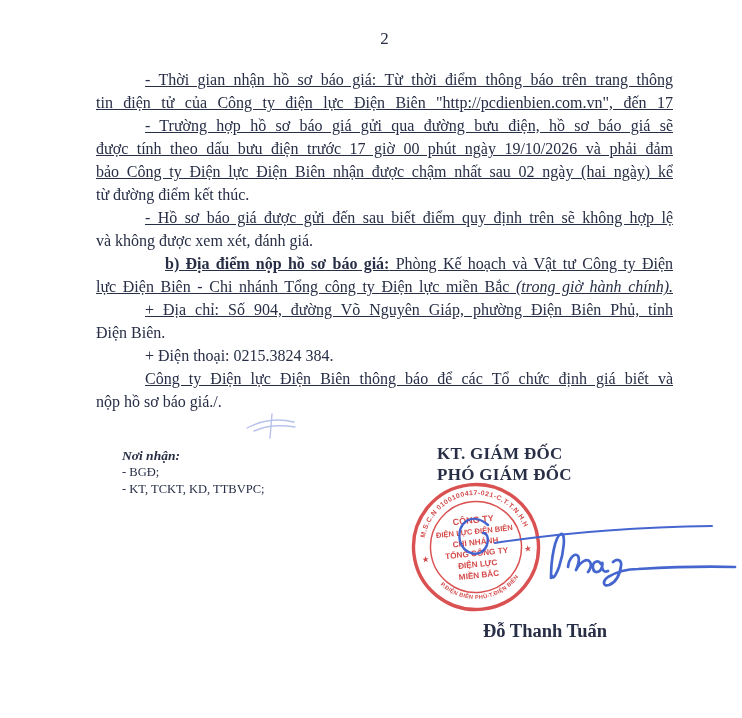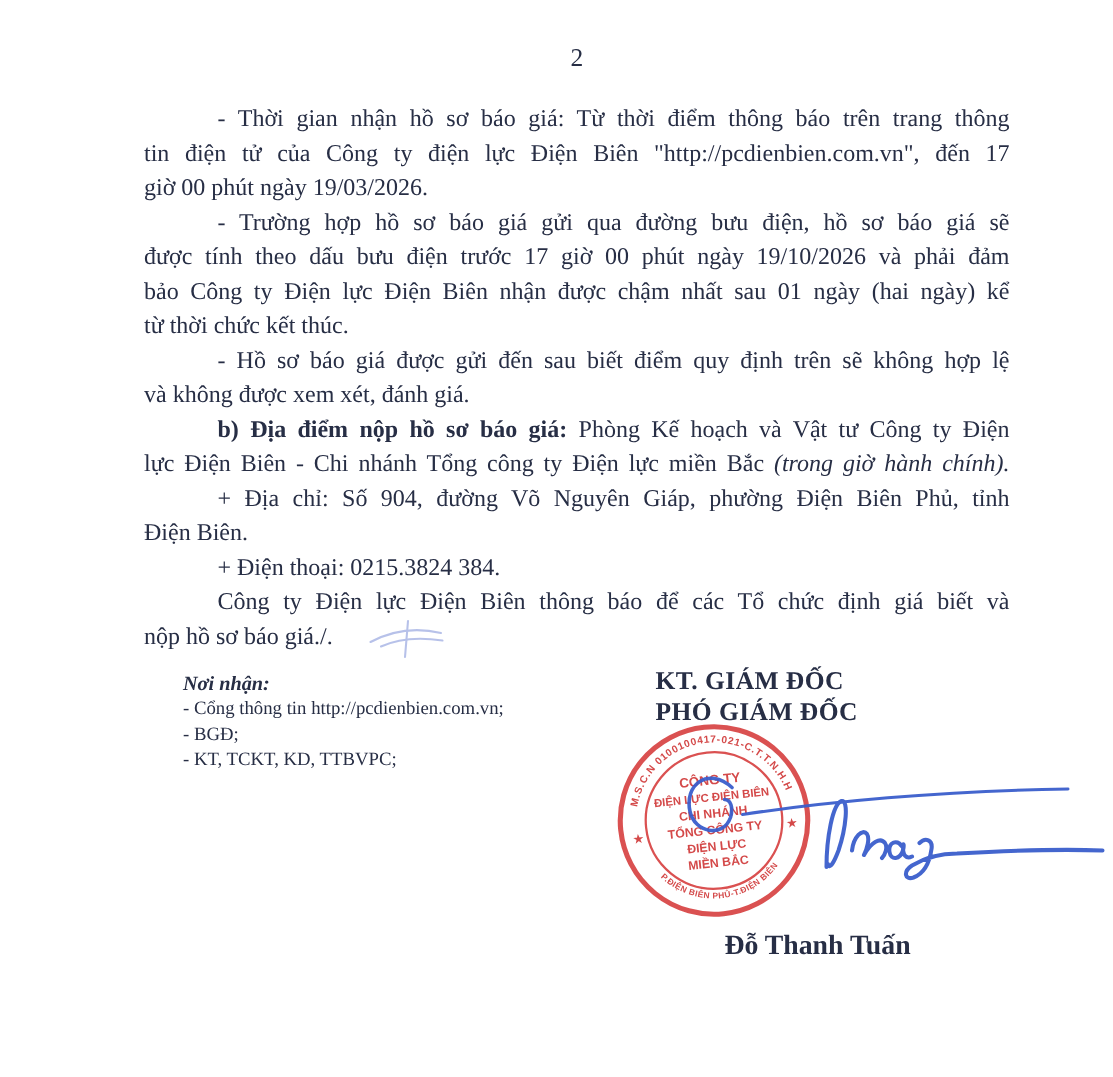--- a/index.html
+++ b/index.html
@@ -16,23 +16,23 @@
     text-align:center;font-size:17px;
   }
   .body-text{
     position:absolute;left:96px;top:68px;width:577px;
     font-size:16px;
   }
   .line{
     line-height:23px;height:23px;white-space:normal;
     text-align:left;
   }
-  .line.fill{text-align:justify;text-align-last:justify;text-justify:inter-word;}
+  .line.fill{text-align:justify;text-align-last:justify;text-justify:inter-word;text-decoration:underline;}
   .line.indent{padding-left:49px;}
-  .line span.b{font-weight:bold;}
+  .line span.b{font-weight:bold;margin-left:20px;}
   .line span.i{font-style:italic;}
   .recipients{
     position:absolute;left:99px;top:447px;width:280px;margin-left:23px;
   }
   .recipients .rtitle{font-weight:bold;font-style:italic;font-size:13.5px;line-height:17px;}
   .recipients .ritem{font-size:12.5px;line-height:17px;}
   .sig-head{
     position:absolute;left:437px;top:443px;width:216px;
     text-align:left;font-weight:bold;font-size:17px;line-height:21px;
     letter-spacing:0.3px;
@@ -49,40 +49,38 @@
 </head>
 <body>
 
 <div class="page">
 
   <div class="pageno">2</div>
 
   <div class="body-text" id="body-text">
       <div class="line fill indent"><span>- Thời gian nhận hồ sơ báo giá: Từ thời điểm thông báo trên trang thông</span></div>
       <div class="line fill"><span>tin điện tử của Công ty điện lực Điện Biên "http://pcdienbien.com.vn", đến 17</span></div>
-      <div class="line"><span>giờ 00 phút ngày 19/03/2026.</span></div>
       <div class="line fill indent"><span>- Trường hợp hồ sơ báo giá gửi qua đường bưu điện, hồ sơ báo giá sẽ</span></div>
       <div class="line fill"><span>được tính theo dấu bưu điện trước 17 giờ 00 phút ngày 19/10/2026 và phải đảm</span></div>
-      <div class="line fill"><span>bảo Công ty Điện lực Điện Biên nhận được chậm nhất sau 01 ngày (hai ngày) kể</span></div>
-      <div class="line"><span>từ thời chức kết thúc.</span></div>
+      <div class="line fill"><span>bảo Công ty Điện lực Điện Biên nhận được chậm nhất sau 02 ngày (hai ngày) kể</span></div>
+      <div class="line"><span>từ đường điểm kết thúc.</span></div>
       <div class="line fill indent"><span>- Hồ sơ báo giá được gửi đến sau biết điểm quy định trên sẽ không hợp lệ</span></div>
       <div class="line"><span>và không được xem xét, đánh giá.</span></div>
       <div class="line fill indent"><span class="b">b) Địa điểm nộp hồ sơ báo giá:</span><span> Phòng Kế hoạch và Vật tư Công ty Điện</span></div>
       <div class="line fill"><span>lực Điện Biên - Chi nhánh Tổng công ty Điện lực miền Bắc </span><span class="i">(trong giờ hành chính).</span></div>
       <div class="line fill indent"><span>+ Địa chỉ: Số 904, đường Võ Nguyên Giáp, phường Điện Biên Phủ, tỉnh</span></div>
       <div class="line"><span>Điện Biên.</span></div>
       <div class="line indent"><span>+ Điện thoại: 0215.3824 384.</span></div>
       <div class="line fill indent"><span>Công ty Điện lực Điện Biên thông báo để các Tổ chức định giá biết và</span></div>
       <div class="line"><span>nộp hồ sơ báo giá./.</span></div>
     </div>
 
   <div class="recipients">
     <div class="rtitle">Nơi nhận:</div>
     <div id="recipients-list">
-        <div class="ritem">- Cổng thông tin http://pcdienbien.com.vn;</div>
         <div class="ritem">- BGĐ;</div>
         <div class="ritem">- KT, TCKT, KD, TTBVPC;</div>
       </div>
   </div>
 
   <div class="sig-head">
     <div>KT. GIÁM ĐỐC</div>
     <div>PHÓ GIÁM ĐỐC</div>
   </div>
 

